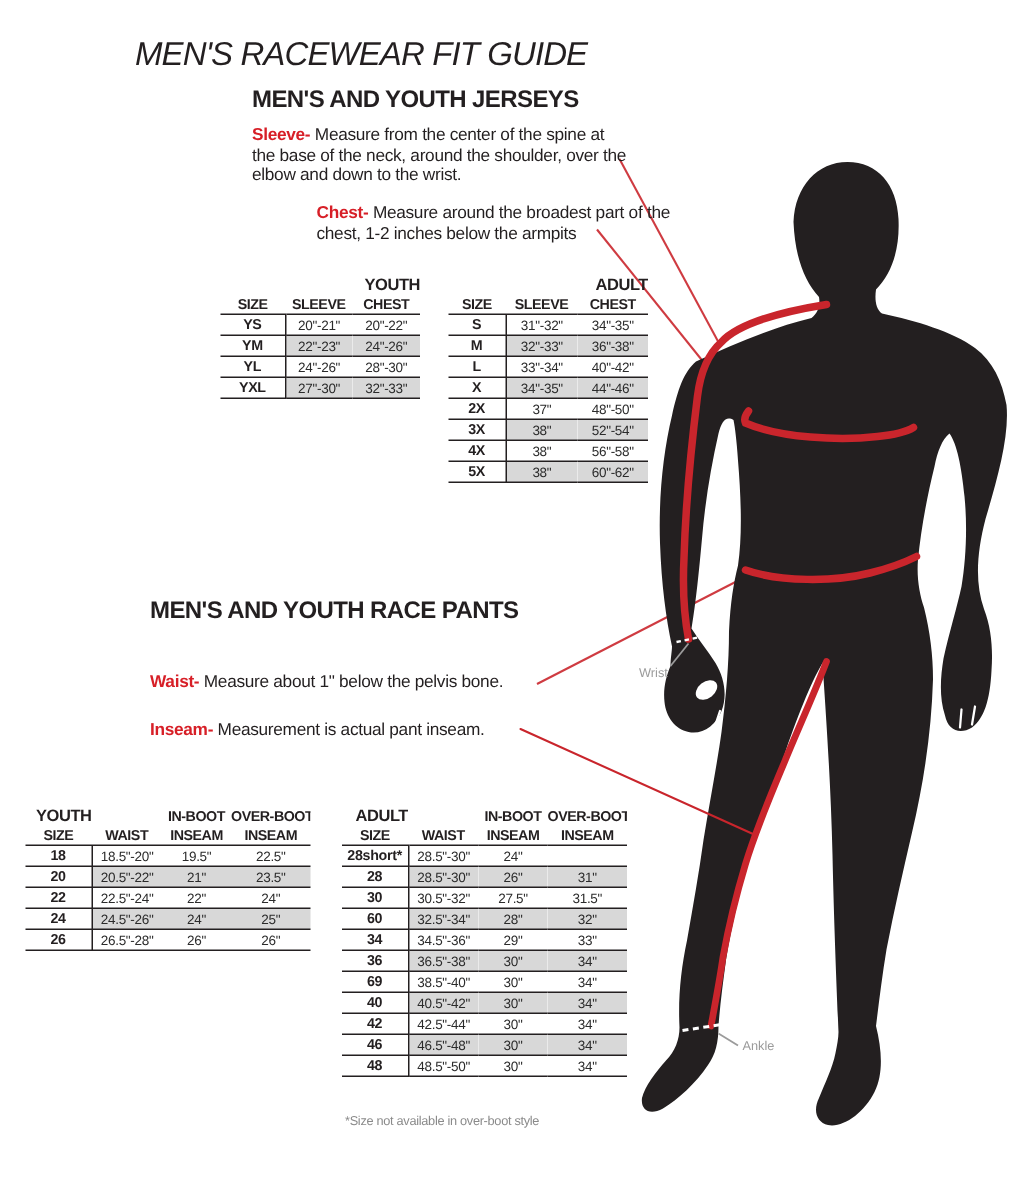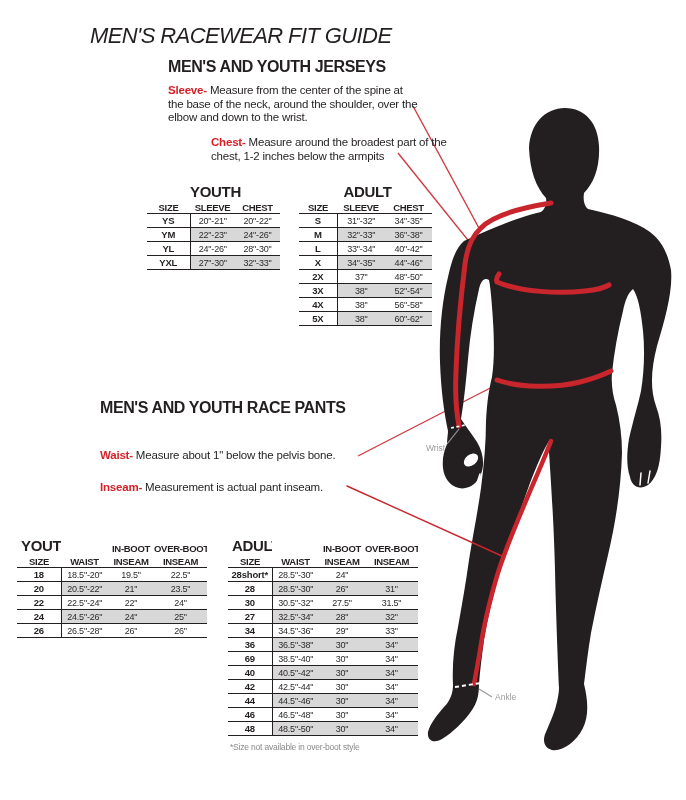--- a/index.html
+++ b/index.html
@@ -12,21 +12,21 @@
 
   .abs{position:absolute;}
   .title{font-size:22px;font-weight:normal;font-style:italic;letter-spacing:-0.6px;white-space:nowrap;}
   .h2{font-size:16px;font-weight:bold;letter-spacing:-0.4px;white-space:nowrap;}
   .para{font-size:11.5px;line-height:13.5px;letter-spacing:-0.2px;}
   .kw{color:#d71f27;font-weight:bold;}
 
   table.t{border-collapse:collapse;table-layout:fixed;}
   table.t th,table.t td{padding:0;margin:0;overflow:hidden;white-space:nowrap;}
   table.t th{font-size:9.5px;font-weight:bold;letter-spacing:-0.3px;text-align:center;height:13px;vertical-align:bottom;}
-  table.t th.grp{text-align:center;padding-left:4px;font-size:15px;}
+  table.t th.grp{text-align:right;padding-left:4px;font-size:11px;}
   table.t tr.colhdr th{border-bottom:1.6px solid #231f20;}
   table.t td{font-size:9px;letter-spacing:-0.2px;text-align:center;height:13px;
              border-bottom:1px solid #231f20;color:#2b2b2b;}
   table.t td.size{font-weight:bold;font-size:9.5px;color:#231f20;border-right:1.5px solid #231f20;}
   table.t tbody tr:nth-child(even) td:not(.size){background:#d8d8d8;}
 
   .footnote{font-size:8.5px;color:#8a8a8a;letter-spacing:-0.2px;white-space:nowrap;}
   svg text.bodylabel{font-family:"Liberation Sans",sans-serif;font-size:8.5px;fill:#9b9b9b;}
 </style>
 </head>
@@ -323,21 +323,21 @@
           <td>26"</td>
           <td>31"</td>
         </tr>
         <tr>
           <td class="size">30</td>
           <td>30.5"-32"</td>
           <td>27.5"</td>
           <td>31.5"</td>
         </tr>
         <tr>
-          <td class="size">27</td>
+          <td class="size">60</td>
           <td>32.5"-34"</td>
           <td>28"</td>
           <td>32"</td>
         </tr>
         <tr>
           <td class="size">34</td>
           <td>34.5"-36"</td>
           <td>29"</td>
           <td>33"</td>
         </tr>
@@ -359,26 +359,20 @@
           <td>30"</td>
           <td>34"</td>
         </tr>
         <tr>
           <td class="size">42</td>
           <td>42.5"-44"</td>
           <td>30"</td>
           <td>34"</td>
         </tr>
         <tr>
-          <td class="size">44</td>
-          <td>44.5"-46"</td>
-          <td>30"</td>
-          <td>34"</td>
-        </tr>
-        <tr>
           <td class="size">46</td>
           <td>46.5"-48"</td>
           <td>30"</td>
           <td>34"</td>
         </tr>
         <tr>
           <td class="size">48</td>
           <td>48.5"-50"</td>
           <td>30"</td>
           <td>34"</td>

